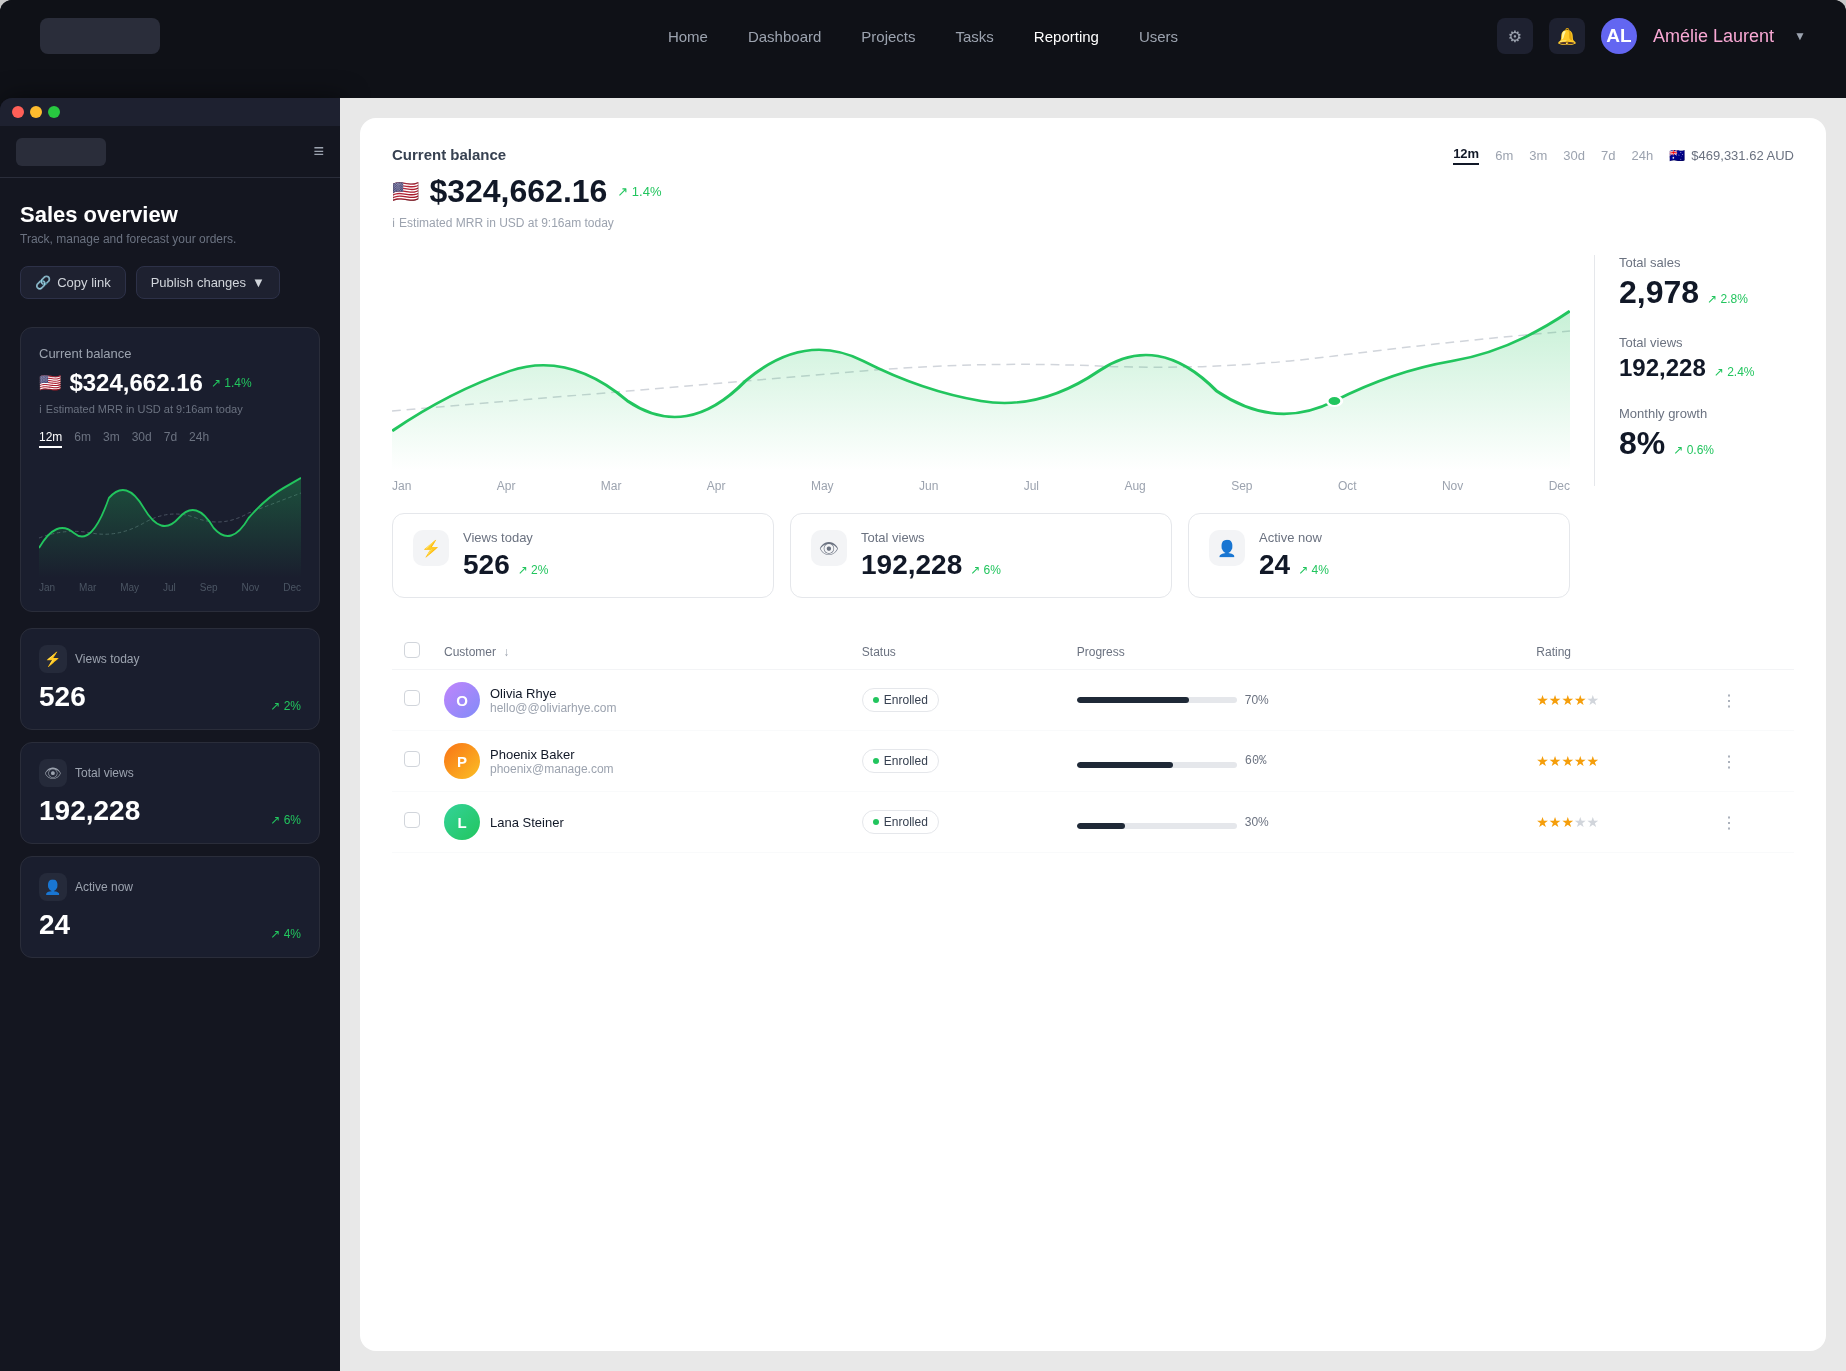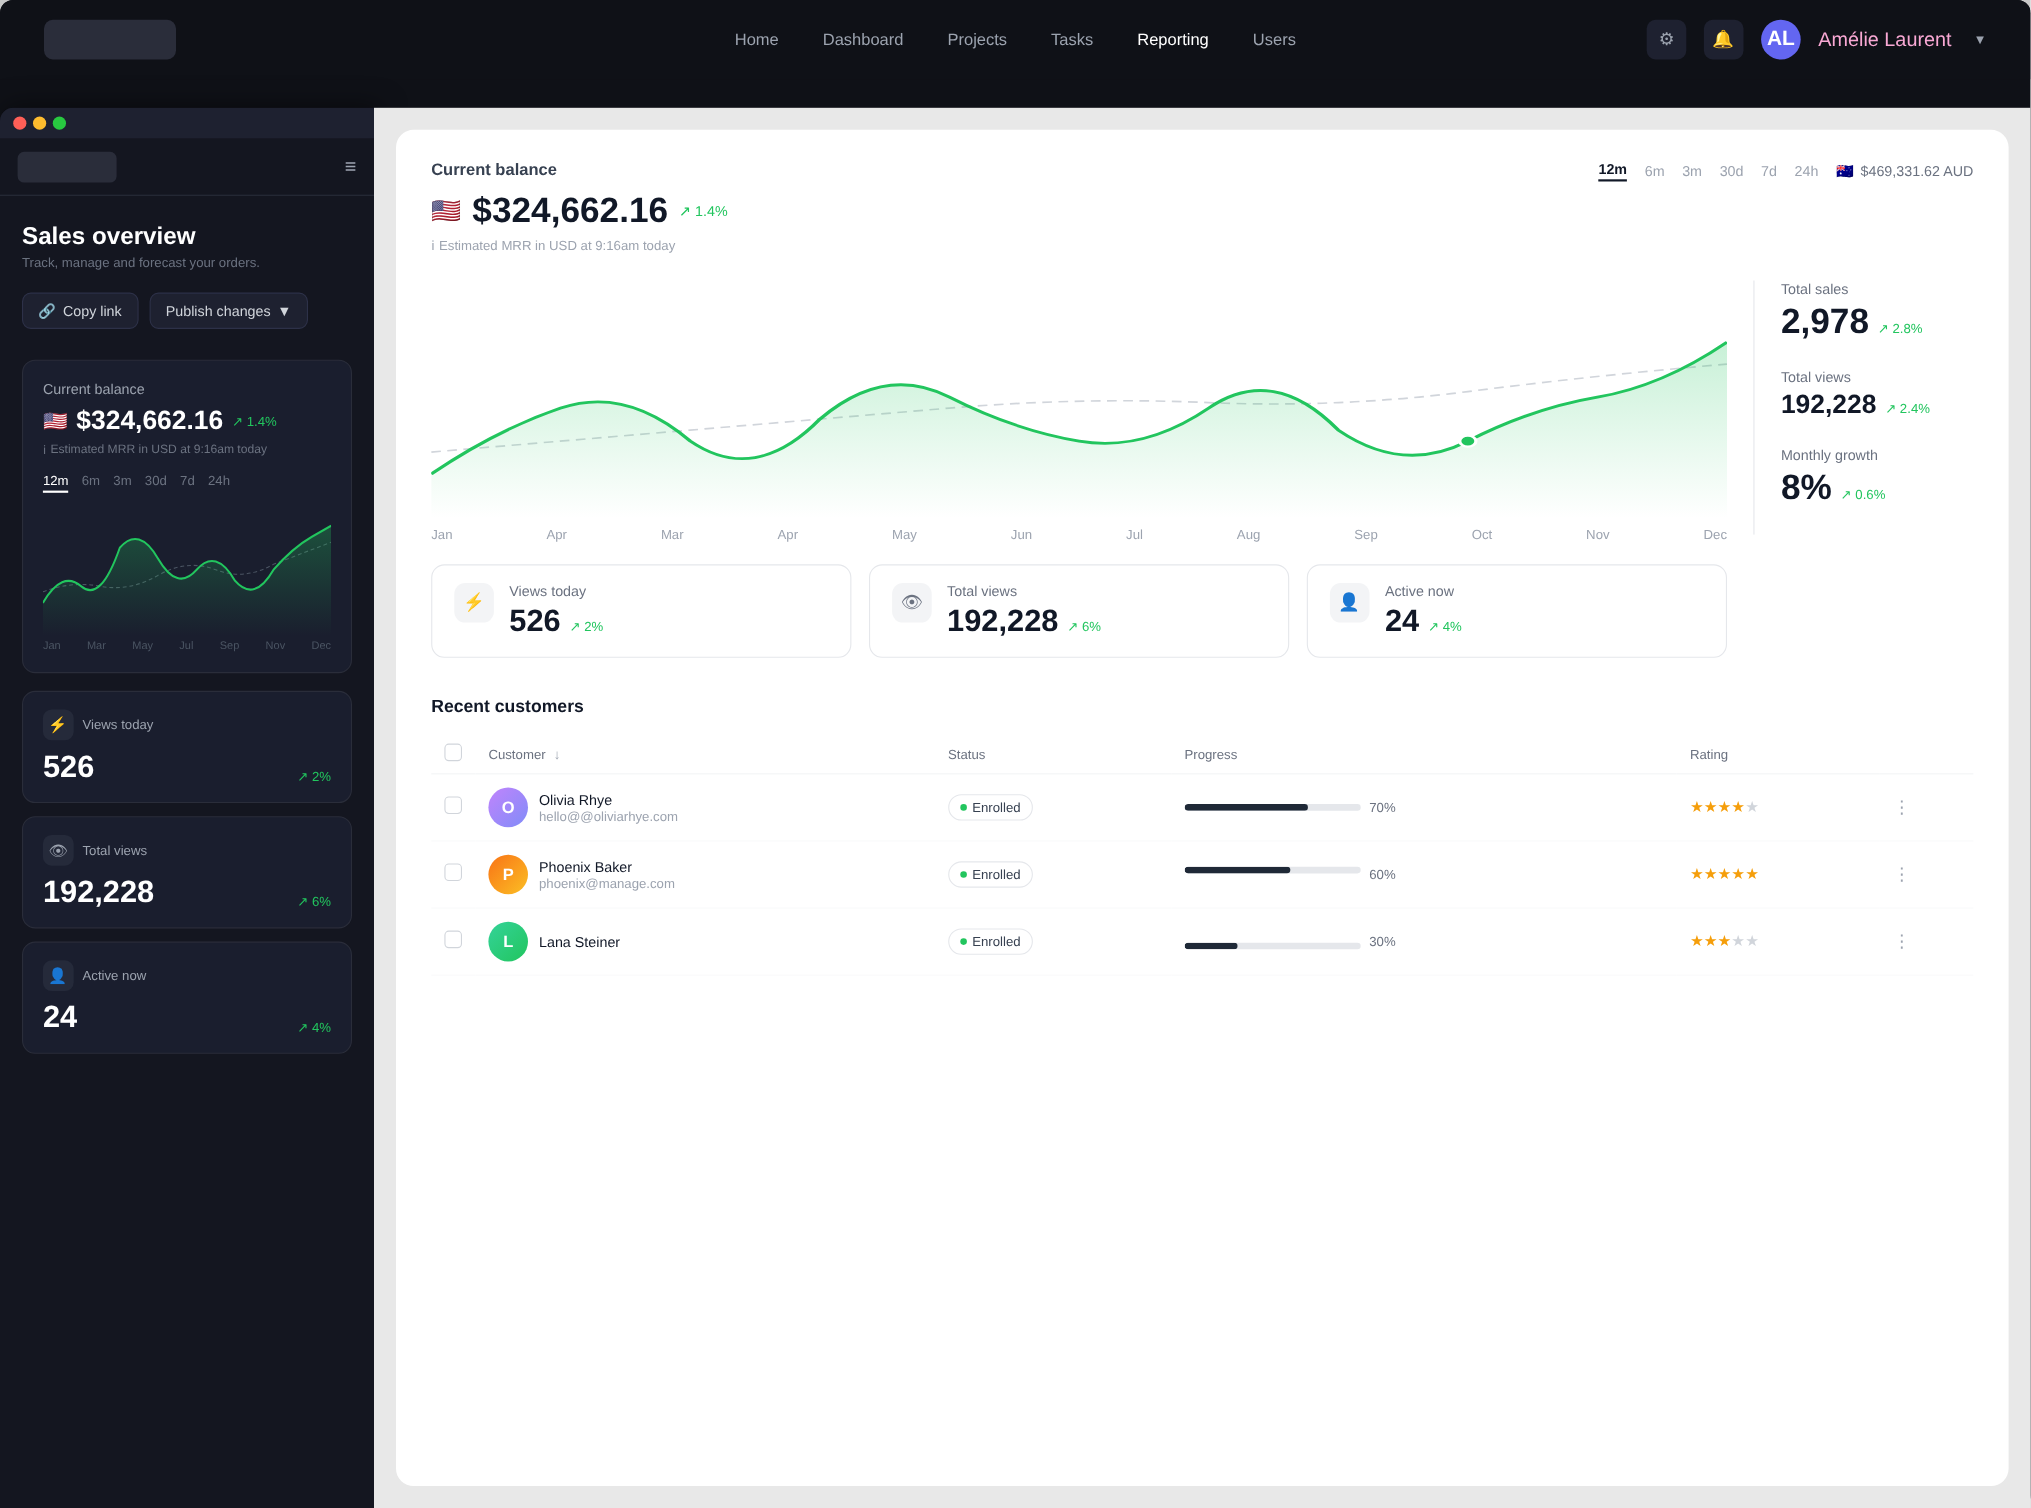--- a/index.html
+++ b/index.html
@@ -712,21 +712,20 @@
           <div class="right-stat-label">Monthly growth</div>
           <div style="display:flex; align-items:baseline; gap:8px;">
             <span class="right-stat-value">8%</span>
             <span class="right-stat-change">↗ 0.6%</span>
           </div>
         </div>
       </div>
     </div>
 
     <div class="customers-section">
-      <div class="customers-title">Recent customers</div>
       <table class="customers-table">
         <thead>
           <tr>
             <th style="width:32px;">
               <span class="table-checkbox"></span>
             </th>
             <th>
               <span>Customer</span>
               <span style="color:#9ca3af; margin-left:4px;">↓</span>
             </th>
@@ -786,21 +785,21 @@
                 </div>
               </div>
             </td>
             <td>
               <span class="status-badge">
                 <span class="status-dot"></span>
                 <span>Enrolled</span>
               </span>
             </td>
             <td>
-              <div style="display:flex; align-items:flex-start;">
+              <div style="display:flex; align-items:flex-end;font-family:Liberation Mono, monospace;">
                 <div class="progress-bar-container">
                   <div class="progress-bar-fill" style="width:60%;"></div>
                 </div>
                 <span class="progress-label">60%</span>
               </div>
             </td>
             <td>
               <span class="stars">★★★★★</span>
             </td>
             <td>

